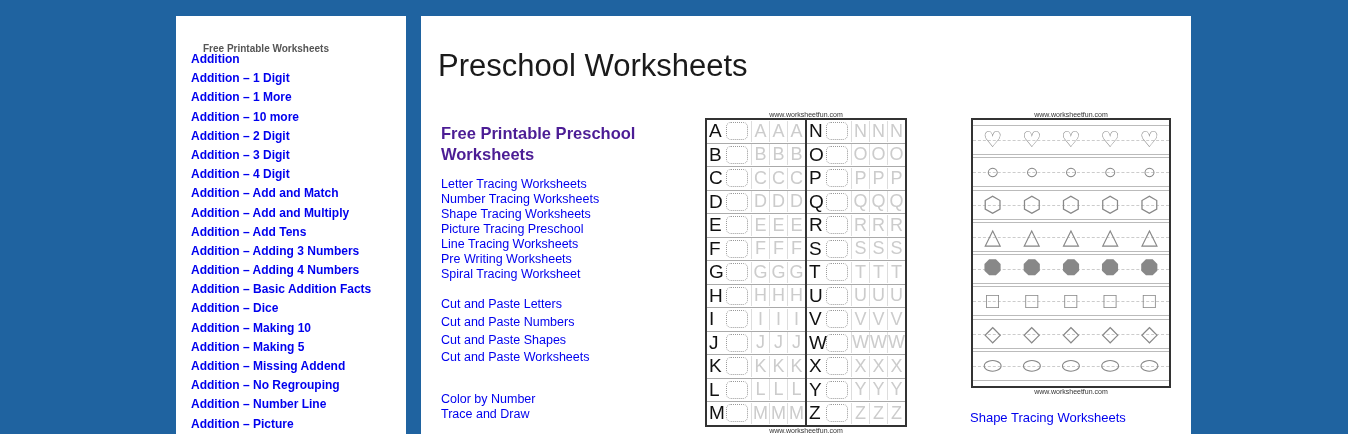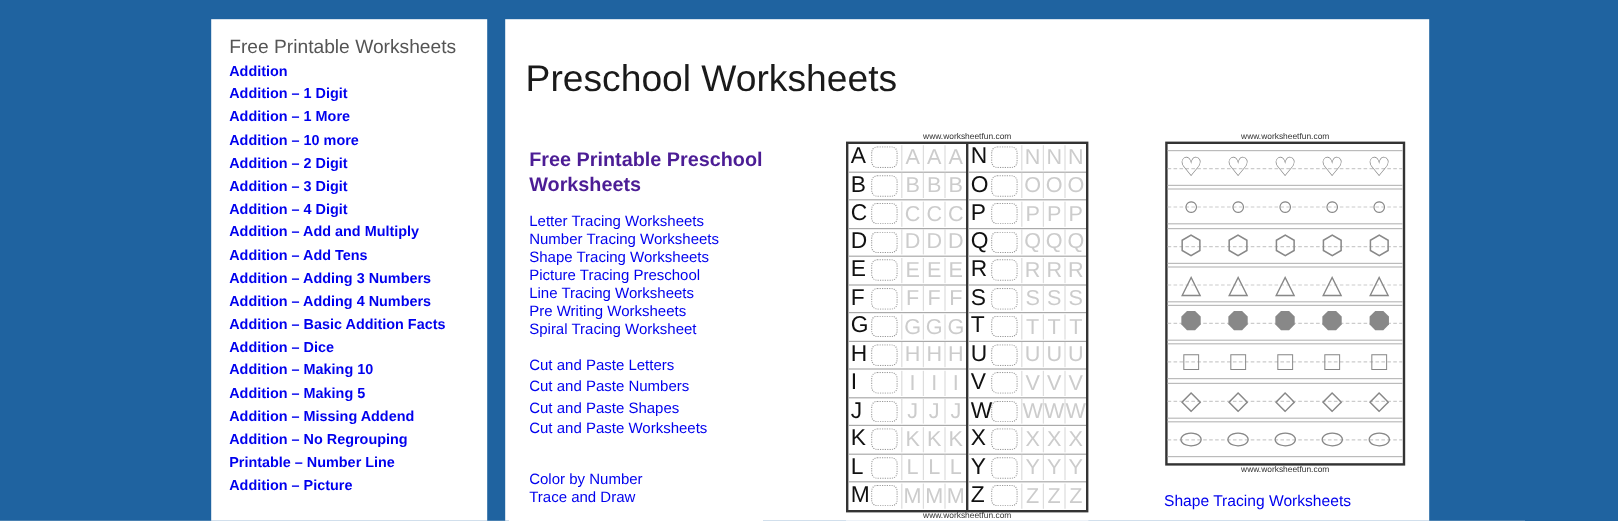--- a/index.html
+++ b/index.html
@@ -1,18 +1,18 @@
 <!DOCTYPE html>
 <html><head>
 <meta charset="utf-8">
 <style>
   html, body { margin:0; padding:0; }
   body { width:1348px; height:434px; overflow:hidden; background:#1f63a0; font-family:"Liberation Sans", sans-serif; position:relative; }
   #sidebar { position:absolute; left:176px; top:16px; width:230px; height:430px; background:#fff; }
-  #sidebar h3 { margin:0; position:absolute; left:15px; top:15px; font-size:16px; font-weight:normal; color:#555; }
+  #sidebar h3 { margin:12px; position:absolute; left:15px; top:15px; font-size:10px; font-weight:bold; color:#555; }
   #sidebar ul { list-style:none; margin:0; padding:0; position:absolute; left:15px; top:36px; }
   #sidebar li { height:19.2px; line-height:15px; font-size:12px;font-weight:bold; }
   #sidebar a, #main a { color:#0000ee; text-decoration:none; }
   #main { position:absolute; left:421px; top:16px; width:770px; height:430px; background:#fff; }
   #main h1 { margin:0; position:absolute; left:17px; top:32px; font-size:31px; font-weight:normal; color:#1a1a1a; }
   #main h2 { margin:0; position:absolute; left:20px; top:107px; width:240px; font-size:16.5px; line-height:21px; font-weight:bold; color:#4c1d95; }
   .links { position:absolute; left:20px; font-size:12.5px; }
   .links a { display:block; }
   #grp1 { top:161px; line-height:15px; }
   #grp2 { top:280px; line-height:17.8px; }
@@ -41,31 +41,32 @@
 <div id="sidebar">
   <h3>Free Printable Worksheets</h3>
   <ul id="side-list">
       <li><a href="#">Addition</a></li>
       <li><a href="#">Addition – 1 Digit</a></li>
       <li><a href="#">Addition – 1 More</a></li>
       <li><a href="#">Addition – 10 more</a></li>
       <li><a href="#">Addition – 2 Digit</a></li>
       <li><a href="#">Addition – 3 Digit</a></li>
       <li><a href="#">Addition – 4 Digit</a></li>
+      <li><a href="#">Addition – Add and Match</a></li>
       <li><a href="#">Addition – Add and Multiply</a></li>
       <li><a href="#">Addition – Add Tens</a></li>
       <li><a href="#">Addition – Adding 3 Numbers</a></li>
       <li><a href="#">Addition – Adding 4 Numbers</a></li>
       <li><a href="#">Addition – Basic Addition Facts</a></li>
       <li><a href="#">Addition – Dice</a></li>
       <li><a href="#">Addition – Making 10</a></li>
       <li><a href="#">Addition – Making 5</a></li>
       <li><a href="#">Addition – Missing Addend</a></li>
       <li><a href="#">Addition – No Regrouping</a></li>
-      <li><a href="#">Printable – Number Line</a></li>
+      <li><a href="#">Addition – Number Line</a></li>
       <li><a href="#">Addition – Picture</a></li>
     </ul>
 </div>
 
 <div id="main">
   <h1>Preschool Worksheets</h1>
   <h2>Free Printable Preschool Worksheets</h2>
   <div class="links" id="grp1">
       <a href="#">Letter Tracing Worksheets</a>
       <a href="#">Number Tracing Worksheets</a>

